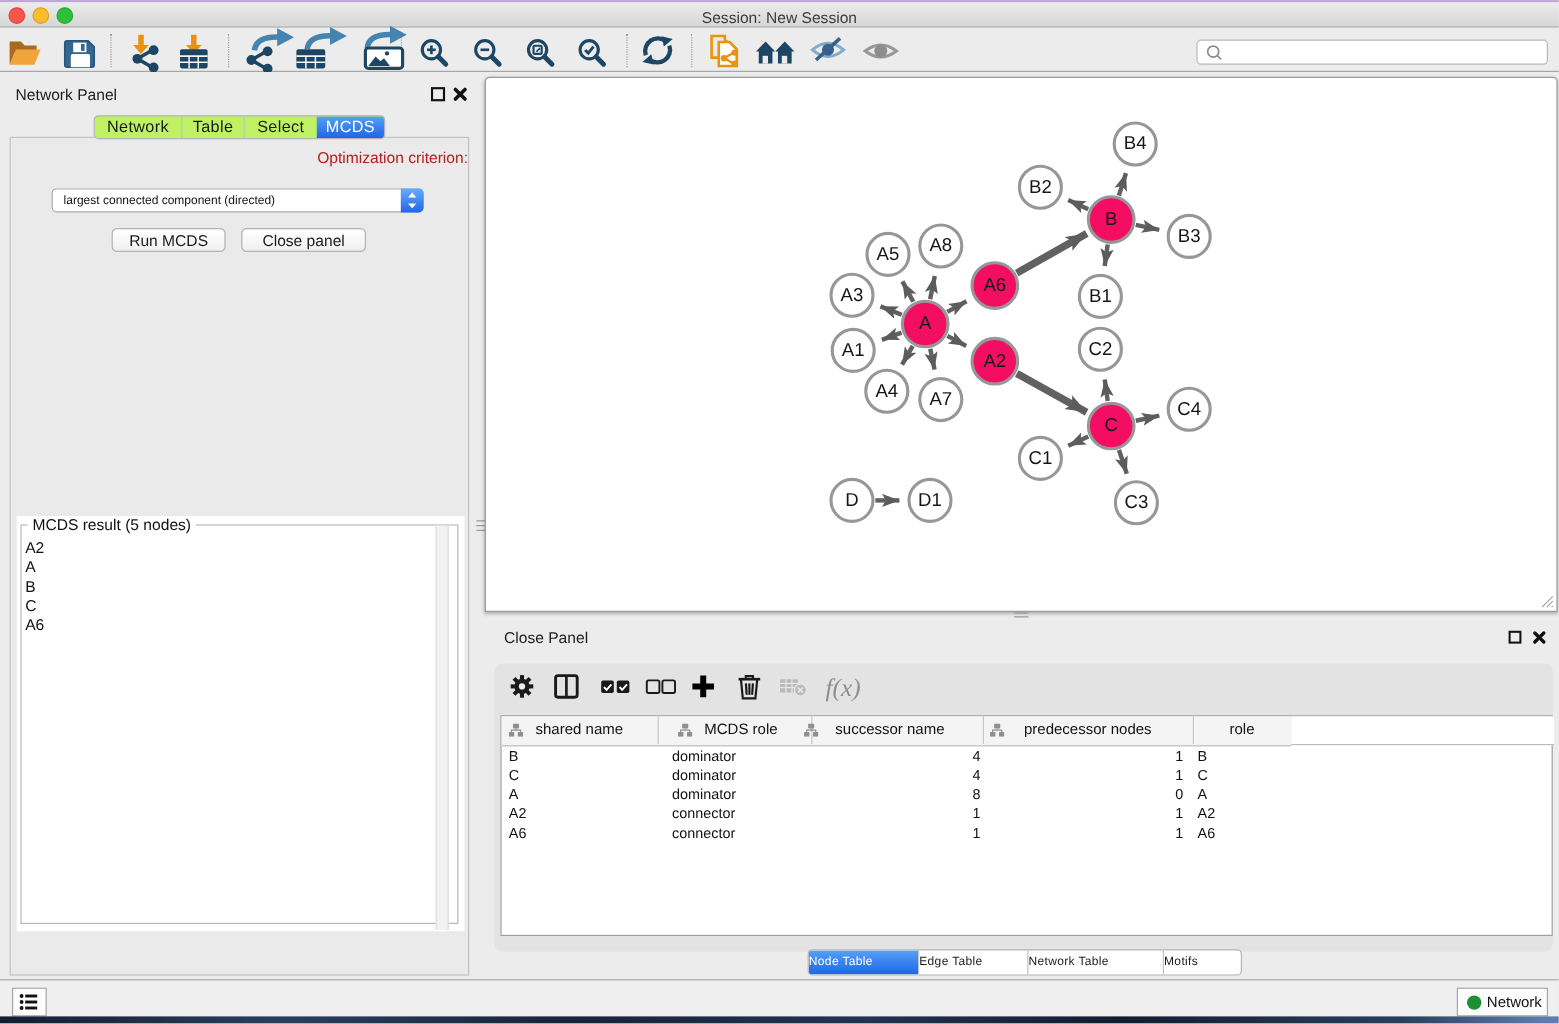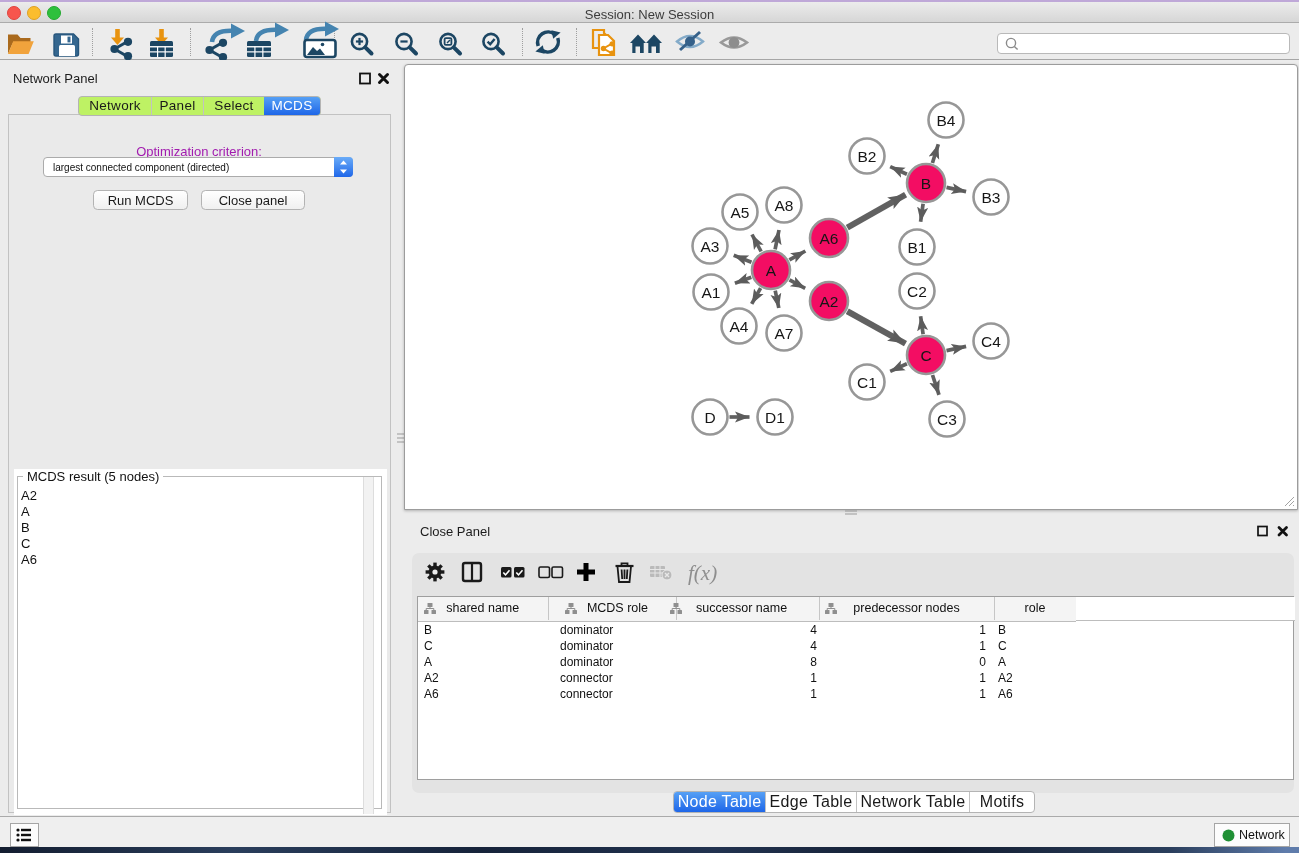--- a/index.html
+++ b/index.html
@@ -8,41 +8,41 @@
 .apptitle{position:absolute;top:5px;width:100%;text-align:center;font-size:13px;color:#3c3c3c}
 .toolbar{position:absolute;left:0;top:23px;width:100%;height:36px;border-bottom:1px solid #a6a6a6}
 .tsep{position:absolute;top:5px;height:28px;border-left:1px dotted #9f9f9f}
 .search{position:absolute;left:997px;top:33px;width:291px;height:19px;background:#fff;border:1px solid #b9b9b9;border-radius:4px}
 .cp-title{position:absolute;left:13px;top:71px;font-size:13px;color:#1c1c1c}
 .panelbox{position:absolute;left:8px;top:114px;width:381px;height:697px;background:#eaeaea;border:1px solid #c2c2c2}
 .tabs{position:absolute;left:78px;top:96px;height:18px;display:flex;border:1px solid #b4b4b4;border-radius:4px;background:#bef264;overflow:hidden;z-index:3}
 .tab{font-size:13.5px;letter-spacing:0.3px;color:#1a1a1a;text-align:center;line-height:18px;border-left:1px solid #c2c2c2}
 .tab:first-child{border-left:none}
 .tab.sel{background:linear-gradient(#56a0f5,#1e66e8);color:#fff;border-left:none}
-.optlbl{position:absolute;left:8px;top:144px;width:382px;text-align:center;font-size:13px;color:#a21caf}
+.optlbl{position:absolute;left:8px;top:124px;width:382px;text-align:right;font-size:13px;color:#b91c1c}
 .dd{position:absolute;left:43px;top:157px;width:310px;height:20px;background:#fff;border:1px solid #ababab;border-radius:4px;font-size:10px;color:#111;line-height:20px;padding-left:9px;box-sizing:border-box}
 .ddbtn{position:absolute;right:-1px;top:-1px;width:19px;height:20px;background:linear-gradient(#6aacf8,#1f67e9);border-radius:0 4px 4px 0}
 .btn{position:absolute;height:20px;background:linear-gradient(#ffffff,#f0f0f0);border:1px solid #b3b3b3;border-radius:4.5px;font-size:13px;color:#1a1a1a;text-align:center;line-height:19px;box-sizing:border-box}
-.mcdsbox{position:absolute;left:14px;top:469px;width:373px;height:346px;background:#fff}
+.mcdsbox{position:absolute;left:14px;top:430px;width:373px;height:346px;background:#fff}
 .fs{position:absolute;left:3px;top:7px;right:5px;bottom:6px;border:1px solid #b9b9b9}
 .fslabel{position:absolute;left:5px;top:-8px;background:#fff;padding:0 4px;font-size:13px;color:#111}
 .mlist{position:absolute;left:7px;top:19px;font-size:13px;color:#111;line-height:16px}
 .msb{position:absolute;right:13px;top:8px;width:9px;bottom:1px;background:#f2f2f2;border-left:1px solid #ddd;border-right:1px solid #ddd}
 .netwin{position:absolute;left:404px;top:64px;width:892px;height:444px;background:#fff;border:1px solid #9c9c9c;border-radius:4px 4px 0 0;box-shadow:0 1px 3px rgba(0,0,0,0.25)}
 .nwtitle{position:absolute;left:0;top:0;width:100%;height:21px;background:linear-gradient(#ececec,#d4d4d4);border-bottom:1px solid #b0b0b0;border-radius:4px 4px 0 0}
 .nwt-text{position:absolute;top:4px;width:100%;text-align:center;font-size:12.5px;color:#343434}
 .tp-title{position:absolute;left:420px;top:524px;font-size:13px;color:#1c1c1c}
 .tbl{position:absolute;left:417px;top:596px;width:877px;height:184px;background:#fff;border:1px solid #9e9e9e;box-sizing:border-box}
 .thead{position:absolute;left:0;top:0;width:658px;height:24px;background:#f4f4f4;border-bottom:1px solid #bdbdbd}
 .hcell{position:absolute;top:0;height:23px;border-right:1px solid #c6c6c6;font-size:12.5px;color:#111;text-align:center;line-height:23px}
 .hcell span{position:relative}
 .trow{position:absolute;left:0;width:100%;height:16px;font-size:12px;color:#111}
 .trow span{position:absolute;top:2px}
 .btabs{position:absolute;left:673px;top:791px;height:20px;display:flex;border:1px solid #b4b4b4;border-radius:4px;background:#fff;overflow:hidden}
-.btab{font-size:16px;letter-spacing:0.3px;color:#1a1a1a;text-align:center;line-height:20px;border-left:1px solid #c2c2c2}
+.btab{font-size:10px;letter-spacing:0.3px;color:#1a1a1a;line-height:20px;border-left:1px solid #c2c2c2}
 .btab:first-child{border-left:none}
 .btab.sel{background:linear-gradient(#56a0f5,#1e66e8);color:#fff}
 .statusbar{position:absolute;left:0;top:816px;width:100%;height:31px;background:#efefef;border-top:1px solid #aaa}
 .sbtn{position:absolute;background:#fcfcfc;border:1px solid #a5a5a5}
 .deskstrip{position:absolute;left:0;top:847px;width:100%;height:6px;background:linear-gradient(90deg,#131d30,#2a3e5c 18%,#16233a 37%,#223350 55%,#121c2f 72%,#2a3e5c 90%,#5f7cab 99%)}
 </style></head><body>
 <div class="abs" style="left:0;top:0;width:100%;height:2px;background:#bfa8d8"></div>
 <div class="titlebar">
 <div class="tl" style="left:7px;background:#f7554d;border:0.5px solid #e0443e"></div>
 <div class="tl" style="left:27px;background:#fbbd2e;border:0.5px solid #dfa023"></div>
@@ -183,21 +183,21 @@
   </div>
 
 <div class="cp-title">Network Panel</div>
 <svg class="abs" style="left:359px;top:71px" width="32" height="14">
     <rect x="1" y="2.5" width="10" height="10" fill="none" stroke="#111" stroke-width="1.8"></rect>
     <path d="M20.5,3.5 l8,8 M28.5,3.5 l-8,8" stroke="#111" stroke-width="3" stroke-linecap="round"></path>
   </svg>
 <div class="panelbox"></div>
 <div class="tabs">
 <div class="tab" style="width:72px">Network</div>
-<div class="tab" style="width:51px">Panel</div>
+<div class="tab" style="width:51px">Table</div>
 <div class="tab" style="width:60px">Select</div>
 <div class="tab sel" style="width:56px">MCDS</div>
 </div>
 <div class="optlbl">Optimization criterion:</div>
 <div class="dd">largest connected component (directed)
 <div class="ddbtn"><svg width="19" height="20">
         <path d="M9.5,3.5 L13,7.5 H6 z" fill="#fff"></path>
         <path d="M9.5,16.5 L13,12.5 H6 z" fill="#fff"></path>
       </svg></div>
 </div>

